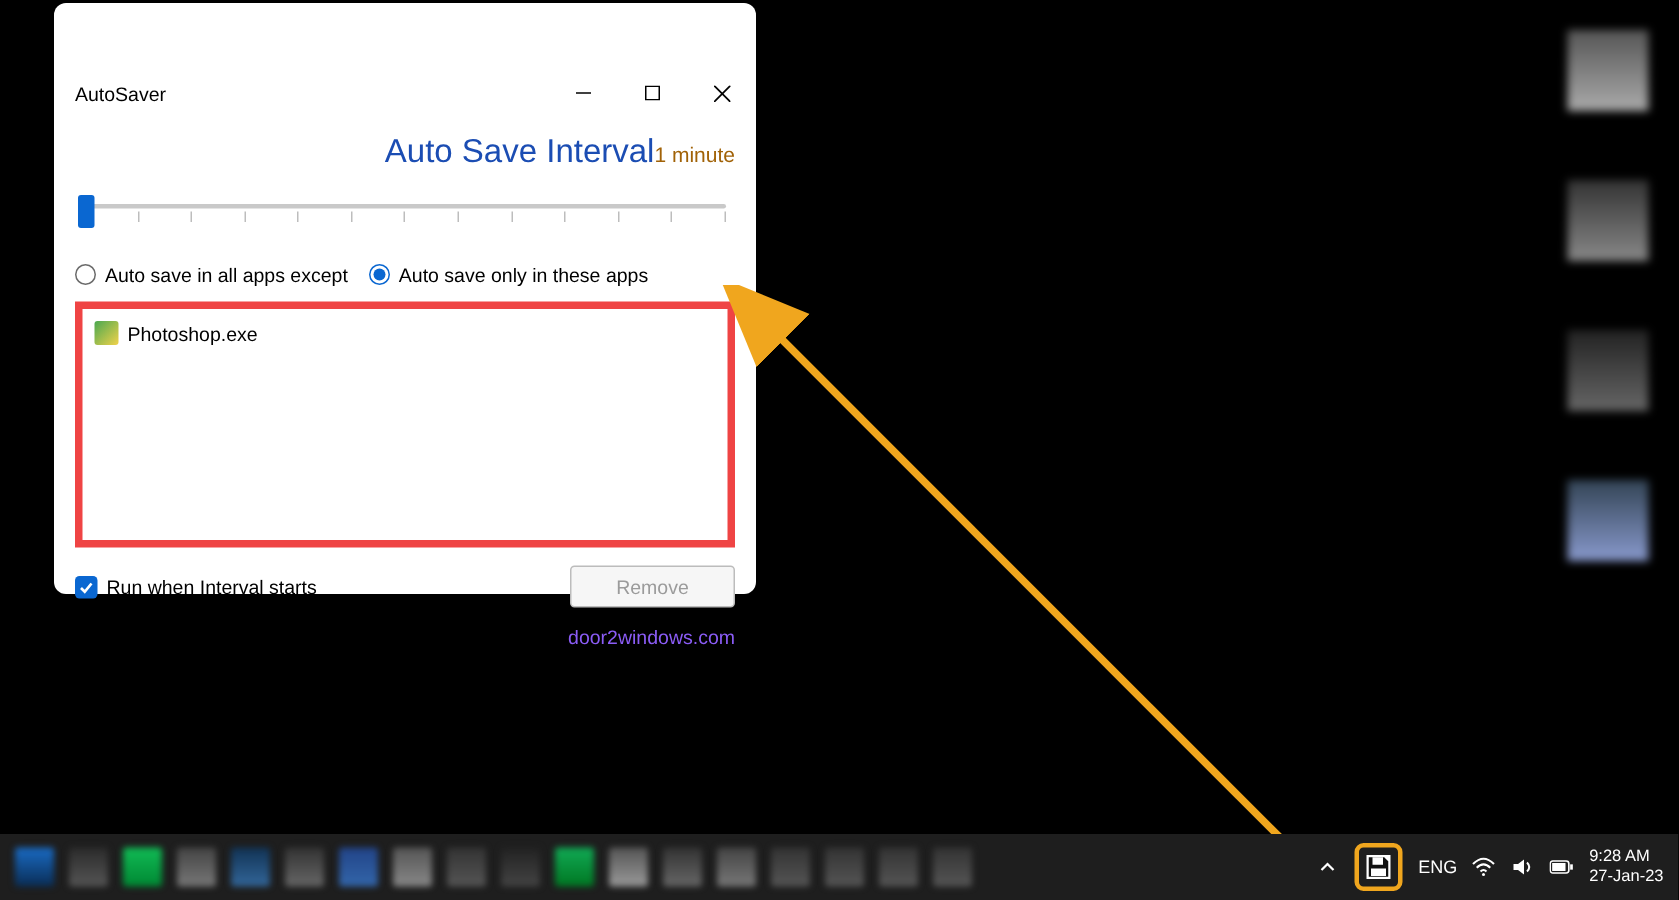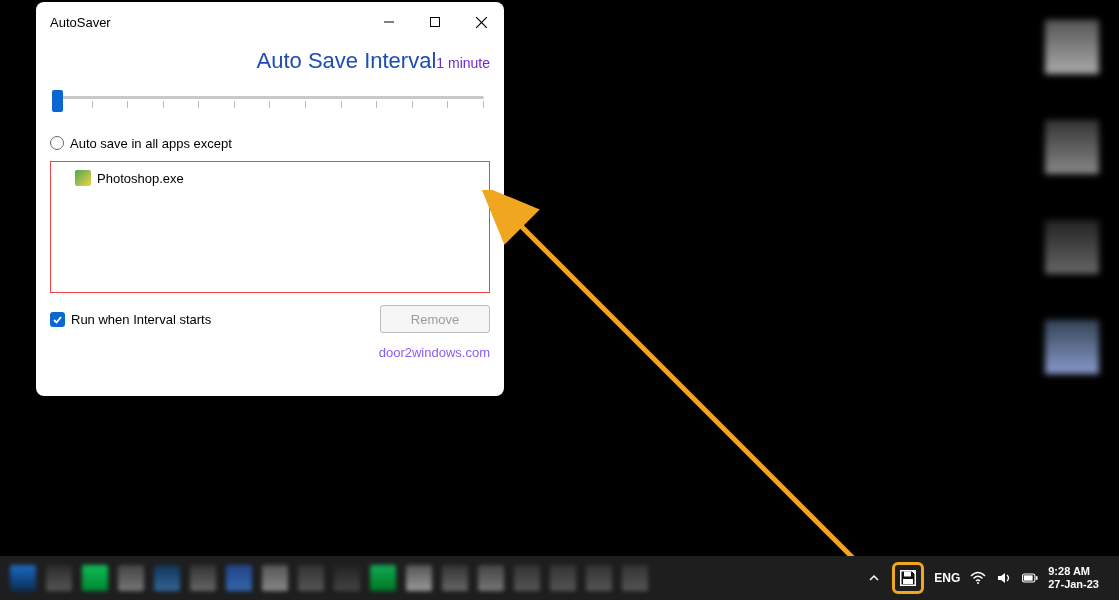--- a/index.html
+++ b/index.html
@@ -4,44 +4,44 @@
 <style>
   * { box-sizing: border-box; margin: 0; padding: 0; font-family: "Segoe UI", Tahoma, sans-serif; }
   body { width: 1119px; height: 600px; background: #000; position: relative; overflow: hidden; }
 
   
   .window {
     position: absolute; left: 36px; top: 2px; width: 468px; height: 394px;
     background: #fff; border-radius: 8px; box-shadow: 0 8px 30px rgba(0,0,0,.4);
     display: flex; flex-direction: column;
   }
-  .titlebar { height: 40px; display: flex; align-items: center; padding-left: 14px; }
+  .titlebar { height: 40px; display: flex; align-items: center; padding-left: 14px; margin-top: 40px; }
   .titlebar .title { font-size: 13px; color: #000; flex: 1; }
   .titlebar .wbtn { width: 46px; height: 40px; display: flex; align-items: center; justify-content: center; color: #000; }
   .titlebar .wbtn svg { display:block; }
 
   .content { padding: 0 14px 10px 14px; }
 
   .heading-row { display: flex; align-items: baseline; justify-content: flex-end; margin-top: 6px; }
   .heading { font-size: 22px; color: #1b4db3; font-weight: 400; }
-  .interval-val { font-size: 14px; color: #6d28d9; }
+  .interval-val { font-size: 14px; color: #a16207; }
 
   .slider-wrap { margin-top: 14px; position: relative; height: 30px; }
   .slider-track { position: absolute; left: 6px; right: 6px; top: 8px; height: 3px; background: #c9c9c9; border-radius: 2px; }
   .slider-thumb { position: absolute; left: 2px; top: 2px; width: 11px; height: 22px; background: #0a67d1; border-radius: 2px; }
   .slider-ticks { position:absolute; left:6px; right:6px; top:13px; height:7px; display:flex; justify-content:space-between; }
   .slider-ticks span { width:1px; height:7px; background:#bdbdbd; }
 
   .radio-row { display: flex; gap: 14px; margin-top: 18px; font-size: 13px; color: #000; }
   .radio { display: inline-flex; align-items: flex-start; gap: 6px; }
   .radio-circle { width: 14px; height: 14px; border-radius: 50%; border: 1.5px solid #6a6a6a; display: inline-flex; align-items:center; justify-content:center; flex:none; }
   .radio-circle.checked { border-color:#0a67d1; }
   .radio-circle.checked::after { content:""; width:8px; height:8px; border-radius:50%; background:#0a67d1; }
 
-  .listbox { margin-top: 10px; height: 132px; border: 1px solid #ef4444; background:#fff; padding:6px 24px; font-size:13px; }
+  .listbox { margin-top: 10px; height: 164px; border: 5px solid #ef4444; background:#fff; padding:6px 8px; font-size:13px; }
   .listitem { display:flex; align-items:center; gap:6px; height:20px; }
   .app-icon { width:16px; height:16px; display:inline-block; position:relative; }
   .app-icon::before { content:""; position:absolute; inset:0; background:linear-gradient(135deg,#4aa850,#f1d24a); border-radius:2px; }
 
   .bottom-row { display:flex; align-items:center; gap:10px; margin-top:12px; }
   .check { display:inline-flex; align-items:center; gap:6px; font-size:13px; flex:1; }
   .checkbox { width:15px; height:15px; background:#0a67d1; border-radius:3px; display:inline-flex; align-items:center; justify-content:center; }
   .checkbox svg { display:block; }
   .btn { height:28px; width:110px; border:1px solid #bcbcbc; background:#f7f7f7; border-radius:3px; font-size:13px; display:inline-flex; align-items:center; justify-content:center; color:#000; }
   .btn.disabled { color:#9b9b9b; background:#f6f6f6;align-items:center; }
@@ -49,21 +49,21 @@
   .link-row { text-align:right; margin-top:12px; font-size:13px; }
   .link { color:#8b5cf6; }
 
   
   .arrow { position:absolute; left:470px; top:190px; width:430px; height:390px; pointer-events:none; }
 
   
   .taskbar { position:absolute; left:0; right:0; bottom:0; height:44px; background:#1e1e1e; display:flex; align-items:center; }
   .tb-center { display:flex; gap:10px; padding-left:10px; }
   .tb-app { width:26px; height:26px; filter:blur(2px); border-radius:2px; }
-  .tb-right { margin-left:auto; display:flex; align-items:center; gap:10px; padding-right:20px; color:#fff; font-size:11px;font-weight:bold; }
+  .tb-right { margin-left:auto; display:flex; align-items:center; gap:10px; padding-right:10px; color:#fff; font-size:11px; }
   .tray-icon { width:16px; height:16px; display:flex; align-items:center; justify-content:center; }
   .highlight-box { border:3px solid #f0a61e; border-radius:6px; padding:3px; display:flex; align-items:center; justify-content:center; }
   .clock { text-align:left; line-height:1.2; }
 
   
   .desk-icons { position:absolute; right:20px; top:20px; display:flex; flex-direction:column; gap:46px; }
   .desk-icon { width:54px; height:54px; filter:blur(3px); }
 
 </style>
 </head>
@@ -120,20 +120,24 @@
           <span></span>
           <span></span>
       </div>
       <div class="slider-thumb"></div>
     </div>
 
     <div class="radio-row">
       <label class="radio">
         <span class="radio-circle"></span>
         <span>Auto save in all apps except</span>
+      </label>
+      <label class="radio">
+        <span class="radio-circle checked"></span>
+        <span>Auto save only in these apps</span>
       </label>
     </div>
 
     <div class="listbox">
       <div class="listitem">
         <span class="app-icon"></span>
         <span>Photoshop.exe</span>
       </div>
     </div>
 

